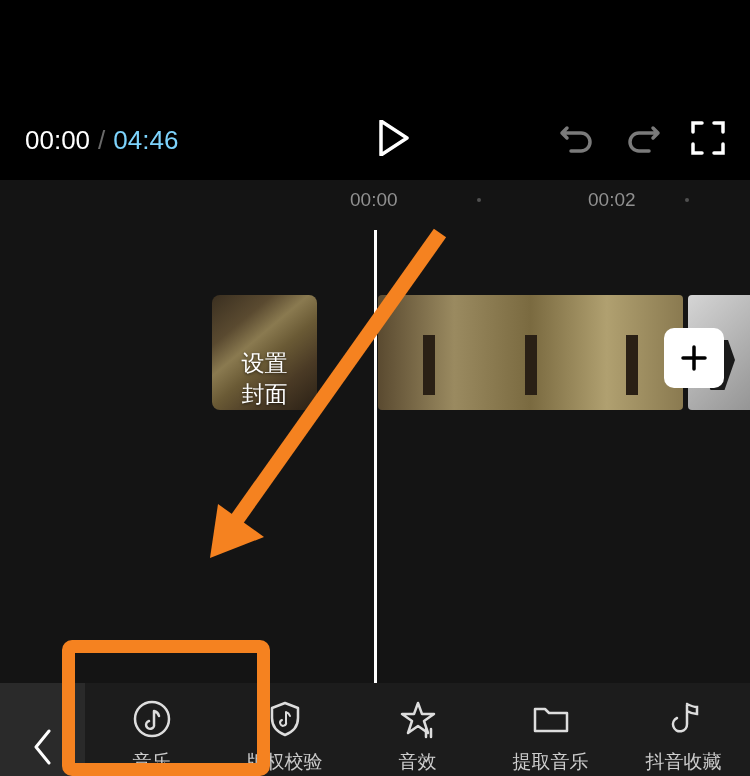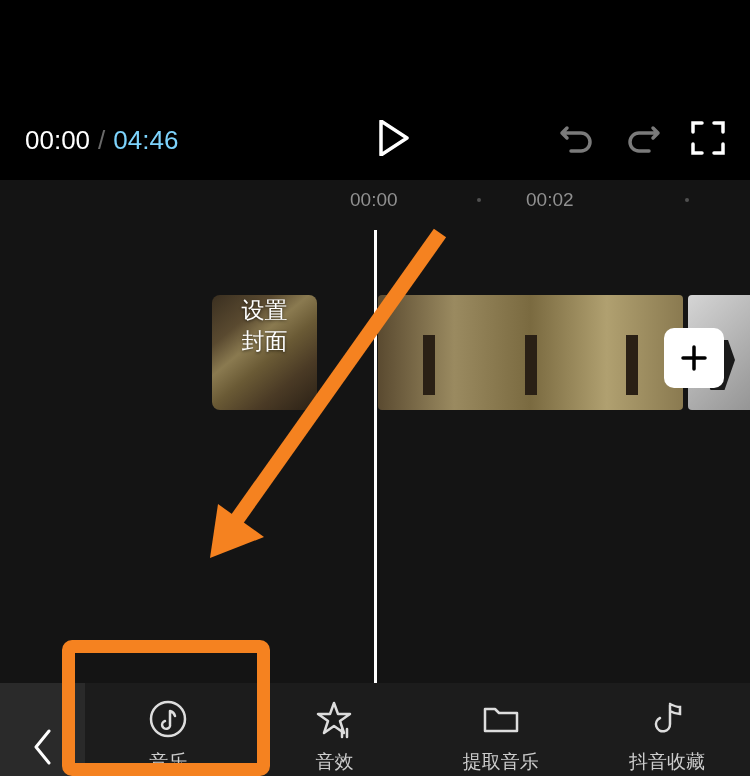--- a/index.html
+++ b/index.html
@@ -115,21 +115,21 @@
     }
     .cover-thumb {
       position: absolute;
       left: 212px;
       top: -5px;
       width: 105px;
       height: 115px;
       border-radius: 8px;
       background: linear-gradient(140deg, #3a2f20 0%, #5a4a30 25%, #8a7a50 40%, #6a5a35 55%, #4a3a25 75%, #2a2015 100%);
       display: flex;
-      align-items: flex-start;
+      align-items: flex-end;
       justify-content: center;
       overflow: hidden;
     }
     .cover-label {
       color: #ffffff;
       font-size: 23px;
       text-align: center;
       line-height: 1.35;
       text-shadow: 0 1px 3px rgba(0,0,0,0.6);
     }
@@ -277,21 +277,21 @@
         <path d="M 2 11 L 2 2 L 11 2 M 23 2 L 32 2 L 32 11 M 32 23 L 32 32 L 23 32 M 11 32 L 2 32 L 2 23" fill="none" stroke="#ffffff" stroke-width="3.5" stroke-linecap="round"></path>
       </svg>
     </div>
   </div>
 </div>
 
 <div class="timeline-area">
   <div class="timeline-ruler">
     <span class="ruler-label" style="left: 350px;">00:00</span>
     <span class="ruler-dot" style="left: 477px;"></span>
-    <span class="ruler-label" style="left: 526px;">00:02</span>
+    <span class="ruler-label" style="left: 588px;">00:02</span>
     <span class="ruler-dot" style="left: 685px;"></span>
   </div>
 
   <div class="playhead"></div>
 
   <div class="track-area">
 
     <div class="cover-thumb">
       <div class="cover-label">
         <span>设置</span><br><span>封面</span>
@@ -330,20 +330,27 @@
   <div class="toolbar-items">
     <div class="toolbar-item">
       <svg width="40" height="40" viewBox="0 0 40 40">
         <circle cx="20" cy="20" r="17" fill="none" stroke="#dddddd" stroke-width="2.5"></circle>
         <path d="M 22 12 L 22 25 A 4 4 0 1 1 17 22 M 22 12 Q 26 13 27 17" fill="none" stroke="#dddddd" stroke-width="2.5" stroke-linecap="round"></path>
       </svg>
       <span class="toolbar-label">音乐</span>
     </div>
     <div class="toolbar-item">
       <svg width="40" height="40" viewBox="0 0 40 40">
+        <path d="M 20 4 L 33 9 L 33 19 Q 33 31 20 36 Q 7 31 7 19 L 7 9 Z" fill="none" stroke="#dddddd" stroke-width="2.5" stroke-linejoin="round"></path>
+        <path d="M 21 13 L 21 23 A 3 3 0 1 1 17 21 M 21 13 Q 24 14 25 17" fill="none" stroke="#dddddd" stroke-width="2" stroke-linecap="round"></path>
+      </svg>
+      <span class="toolbar-label">版权校验</span>
+    </div>
+    <div class="toolbar-item">
+      <svg width="40" height="40" viewBox="0 0 40 40">
         <path d="M 20 4 L 24 15 L 36 15 L 26 22 L 30 34 L 20 27 L 10 34 L 14 22 L 4 15 L 16 15 Z" fill="none" stroke="#dddddd" stroke-width="2.5" stroke-linejoin="round"></path>
         <path d="M 28 30 L 28 38 M 33 30 L 33 38" stroke="#dddddd" stroke-width="2.5" stroke-linecap="round"></path>
       </svg>
       <span class="toolbar-label">音效</span>
     </div>
     <div class="toolbar-item">
       <svg width="40" height="40" viewBox="0 0 40 40">
         <path d="M 4 10 L 4 32 L 36 32 L 36 14 L 18 14 L 14 10 Z" fill="none" stroke="#dddddd" stroke-width="2.5" stroke-linejoin="round"></path>
       </svg>
       <span class="toolbar-label">提取音乐</span>

